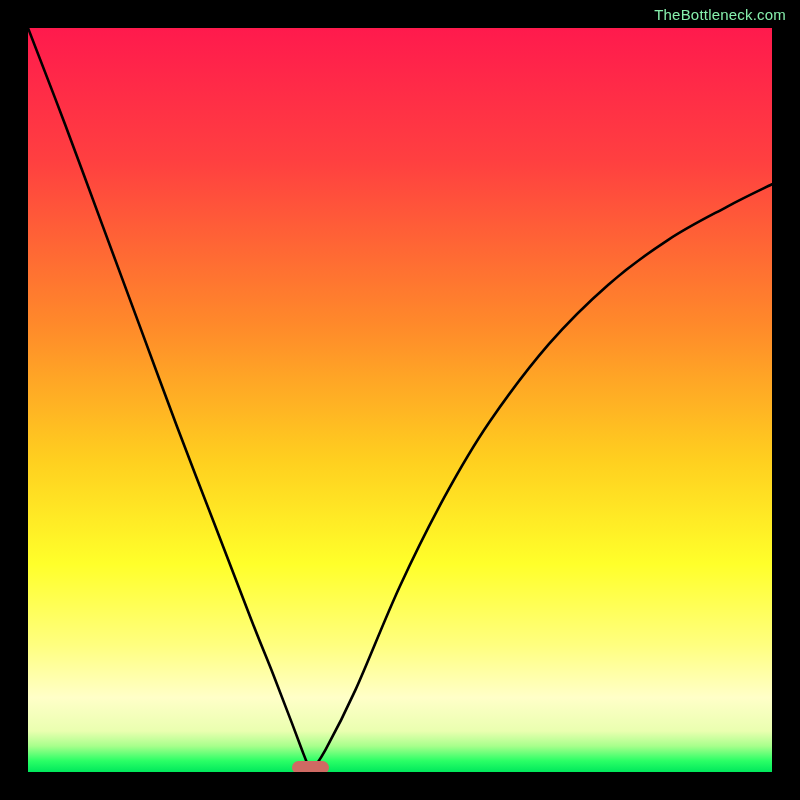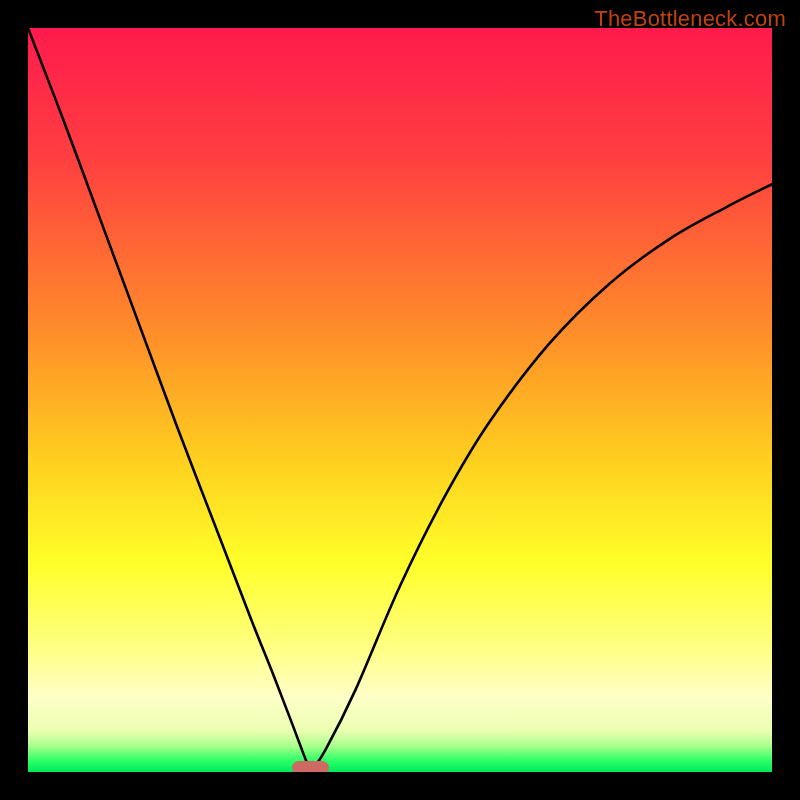--- a/index.html
+++ b/index.html
@@ -31,22 +31,22 @@
     position: absolute;
     left: 0;
     top: 0;
     width: 100%;
     height: 100%;
   }
   .watermark {
     position: absolute;
     top: 6px;
     right: 14px;
-    color: #c2410c;
-    font-size: 22px;
+    color: #86efac;
+    font-size: 15px;
     font-weight: 500;
     letter-spacing: 0.2px;
   }
   svg.curve {
     position: absolute;
     left: 0;
     top: 0;
     width: 100%;
     height: 100%;
   }

